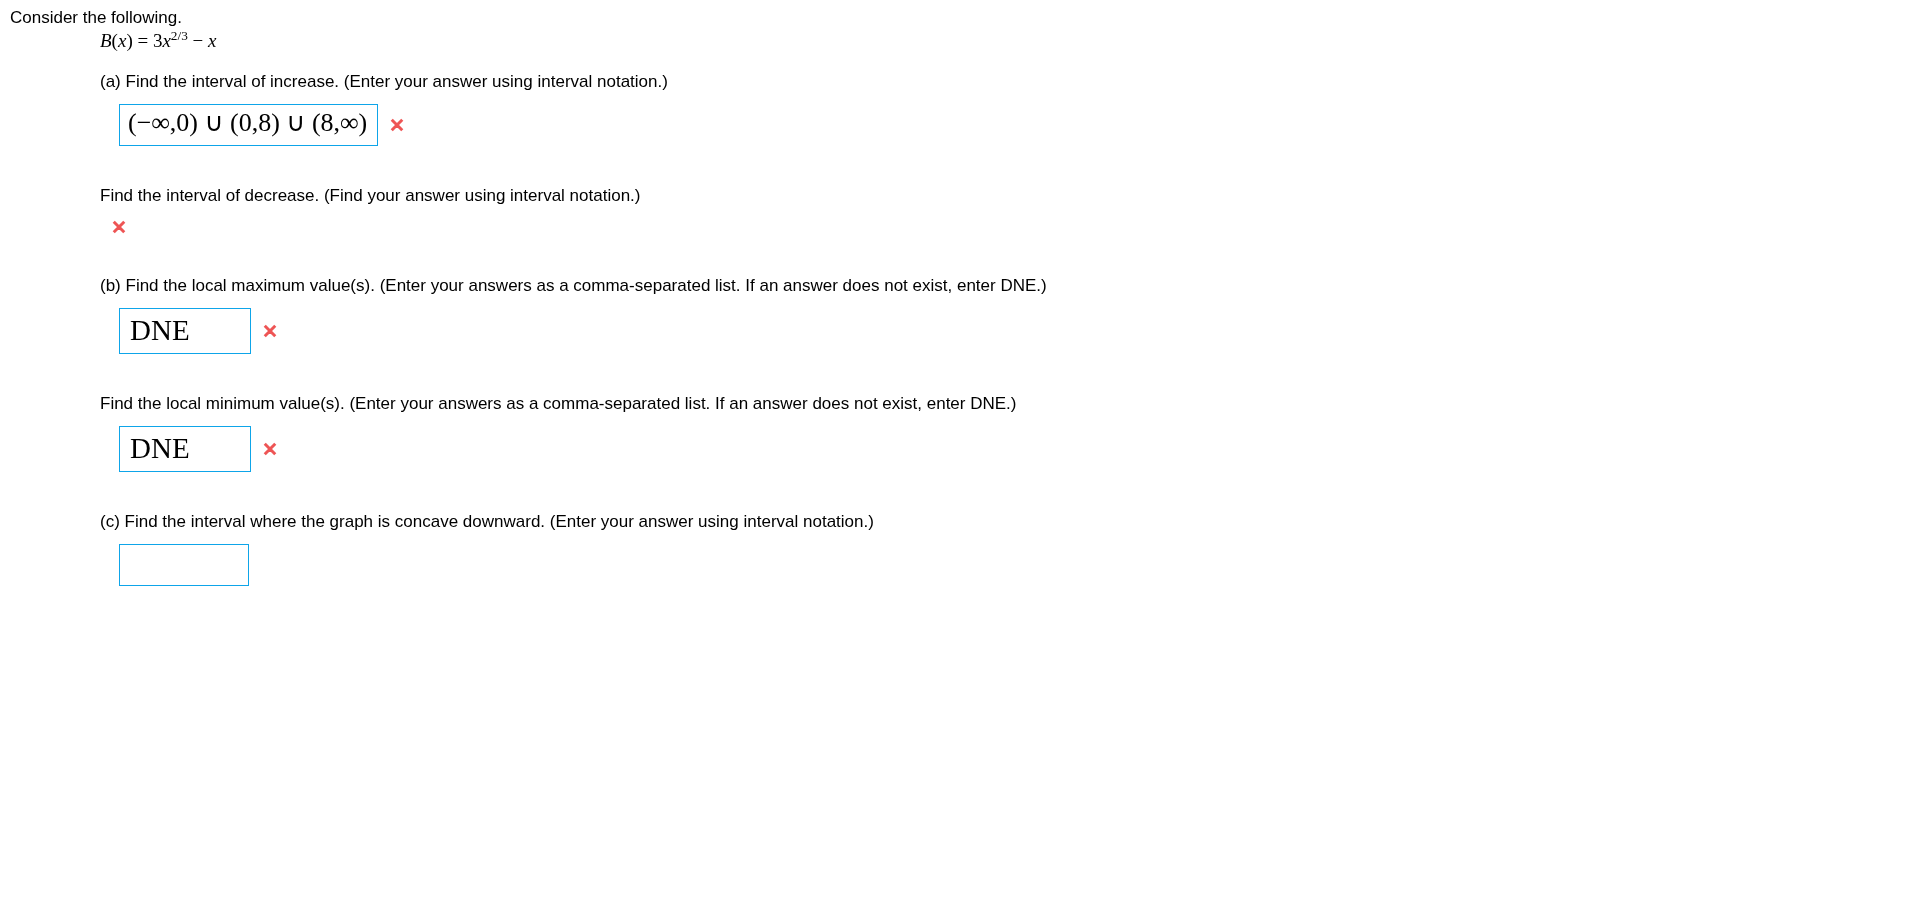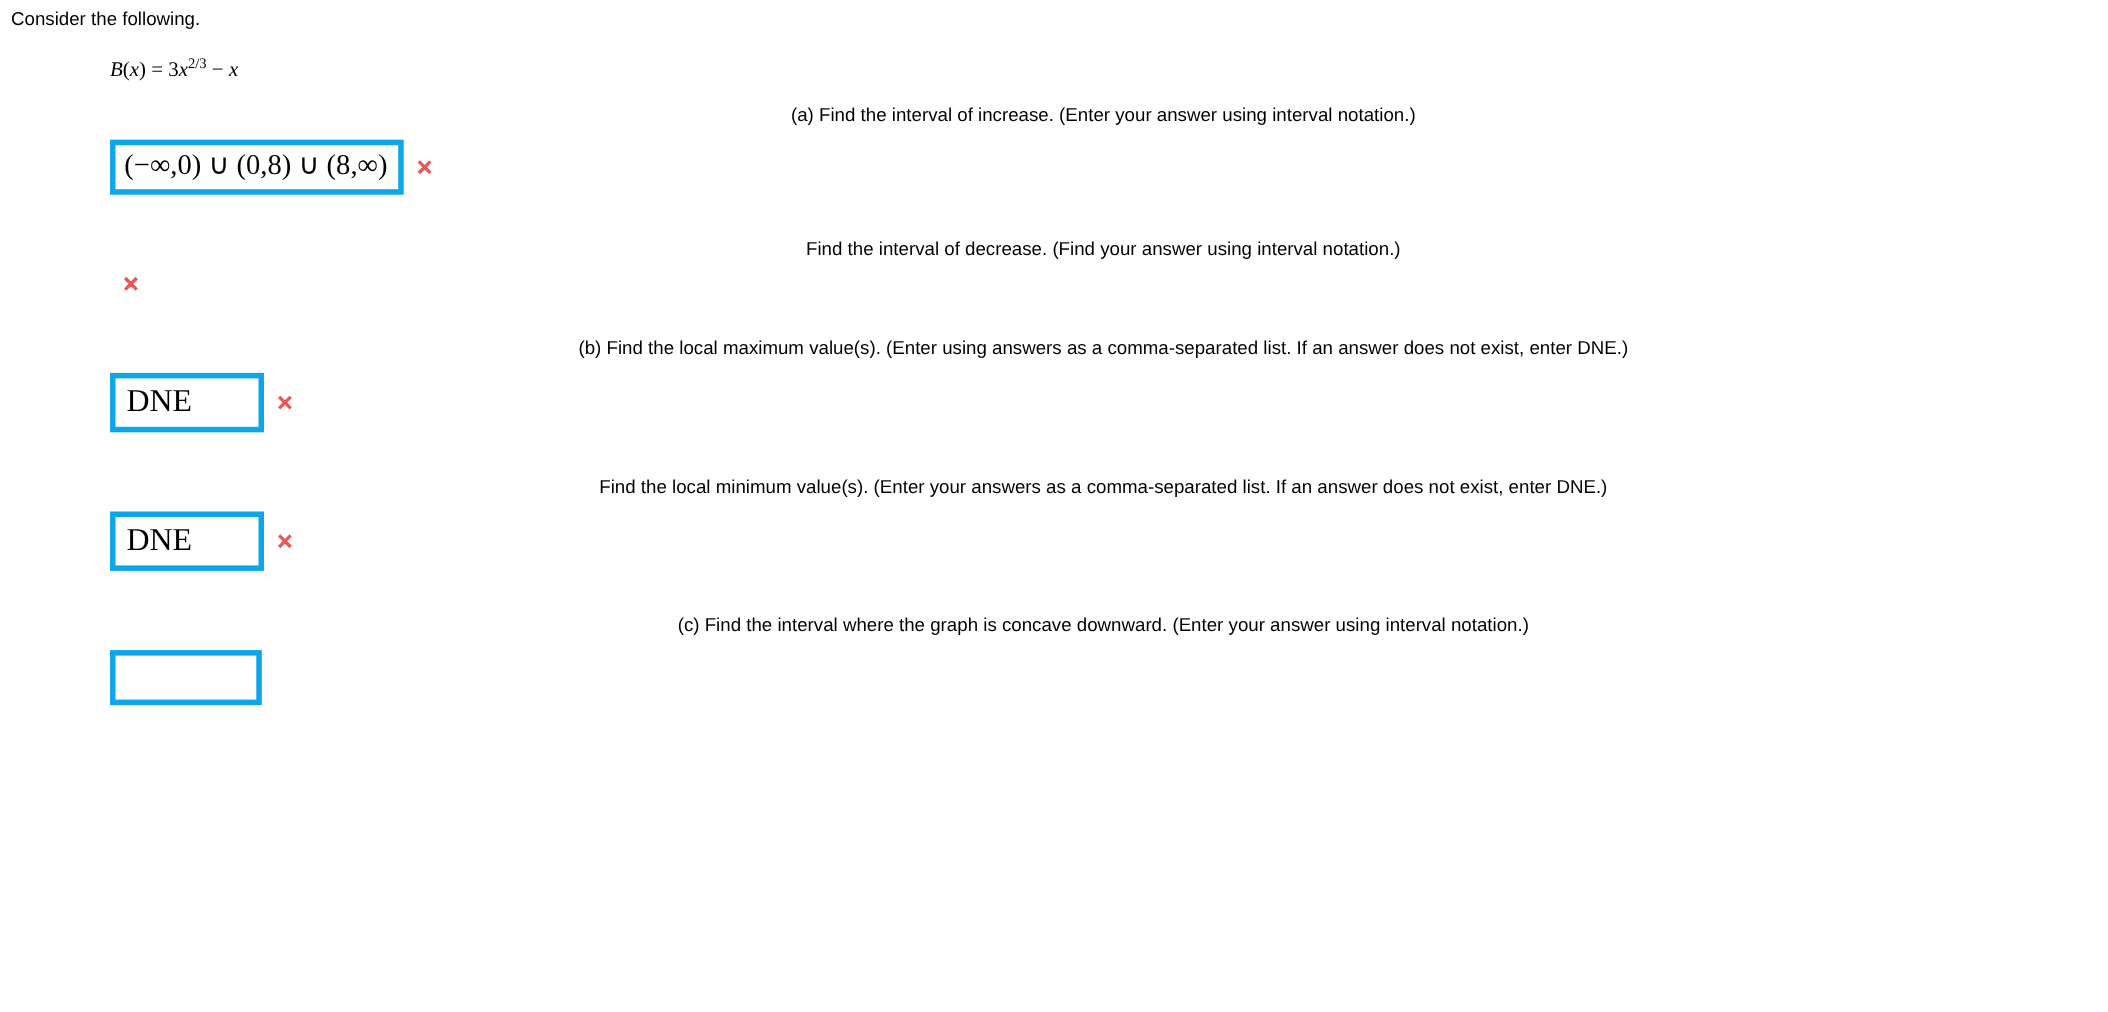--- a/index.html
+++ b/index.html
@@ -4,55 +4,55 @@
 <style>
   body {
     font-family: Verdana, Geneva, sans-serif;
     font-size: 17px;
     color: #000;
     margin: 0;
     padding: 8px 10px;
     background: #fff;
   }
   .prompt {
-    margin-bottom: 25px;
+    margin-bottom: 2px;
   }
   .formula {
     margin: 0 0 20px 90px;
     font-family: Georgia, 'Times New Roman', serif;
     font-size: 19px;
   }
   .formula .ital {
     font-style: italic;
   }
   .formula sup {
     font-size: 0.7em;
     vertical-align: super;
     line-height: 0;
   }
   .question {
     margin: 0 0 12px 90px;
   }
   .question-narrow {
     margin-left: 90px;
-    text-align: center;
   }
   .answer-row {
     display: flex;
     align-items: center;
     margin: 0 0 40px 90px;
   }
   .answer-box {
     display: inline-block;
-    border: 5px solid #0ea5e9;
+    border: 1px solid #0ea5e9;
     padding: 4px 10px 4px 8px;
     font-family: 'Times New Roman', Georgia, serif;
     font-size: 26px;
     line-height: 1.1;
     min-height: 32px;
+    margin-left: 19px;
   }
   .answer-box-small {
     font-size: 29px;
     padding: 6px 10px;
     min-width: 110px;
   }
   .answer-box-empty {
     width: 110px;
     height: 32px;
   }
@@ -93,21 +93,21 @@
 
 <div class="question question-narrow">Find the interval of decrease. (Find your answer using interval notation.)</div>
 <div class="answer-row">
   <span class="wrong-icon">
     <svg viewBox="0 0 24 24">
         <path fill="#e55" d="M19 6.4 17.6 5 12 10.6 6.4 5 5 6.4 10.6 12 5 17.6 6.4 19 12 13.4 17.6 19 19 17.6 13.4 12z" stroke="#e55" stroke-width="2"></path>
       </svg>
   </span>
 </div>
 
-<div class="question question-narrow">(b) Find the local maximum value(s). (Enter using answers as a comma-separated list. If an answer does not exist, enter DNE.)</div>
+<div class="question question-narrow">(b) Find the local maximum value(s). (Enter your answers as a comma-separated list. If an answer does not exist, enter DNE.)</div>
 <div class="answer-row">
   <span class="answer-box answer-box-small upright">DNE</span>
   <span class="wrong-icon">
     <svg viewBox="0 0 24 24">
         <path fill="#e55" d="M19 6.4 17.6 5 12 10.6 6.4 5 5 6.4 10.6 12 5 17.6 6.4 19 12 13.4 17.6 19 19 17.6 13.4 12z" stroke="#e55" stroke-width="2"></path>
       </svg>
   </span>
 </div>
 
 <div class="question question-narrow">Find the local minimum value(s). (Enter your answers as a comma-separated list. If an answer does not exist, enter DNE.)</div>

